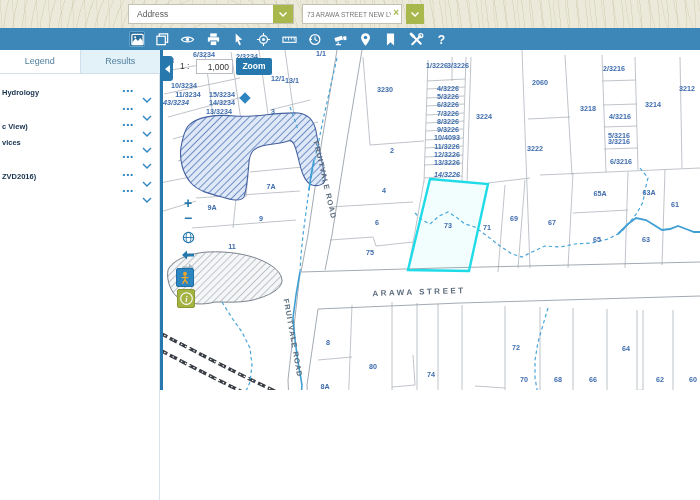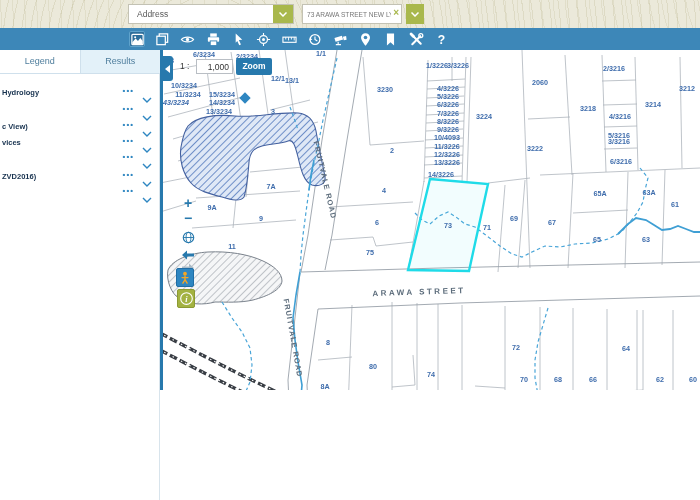--- a/index.html
+++ b/index.html
@@ -354,21 +354,21 @@
         <div class="lbl lbl-p" style="left: 288px; top: 38px; transform: translate(-50%, -50%);">4/3226</div>
         <div class="lbl lbl-p" style="left: 288px; top: 46px; transform: translate(-50%, -50%);">5/3226</div>
         <div class="lbl lbl-p" style="left: 288px; top: 54px; transform: translate(-50%, -50%);">6/3226</div>
         <div class="lbl lbl-p" style="left: 288px; top: 63px; transform: translate(-50%, -50%);">7/3226</div>
         <div class="lbl lbl-p" style="left: 288px; top: 71px; transform: translate(-50%, -50%);">8/3226</div>
         <div class="lbl lbl-p" style="left: 288px; top: 79px; transform: translate(-50%, -50%);">9/3226</div>
         <div class="lbl lbl-p" style="left: 287px; top: 87px; transform: translate(-50%, -50%);">10/4093</div>
         <div class="lbl lbl-p" style="left: 287px; top: 96px; transform: translate(-50%, -50%);">11/3226</div>
         <div class="lbl lbl-p" style="left: 287px; top: 104px; transform: translate(-50%, -50%);">12/3226</div>
         <div class="lbl lbl-p" style="left: 287px; top: 112px; transform: translate(-50%, -50%);">13/3226</div>
-        <div class="lbl lbl-p" style="left: 281px; top: 124px; transform: translate(-50%, -50%);">14/3226</div>
+        <div class="lbl lbl-p" style="left: 287px; top: 124px; transform: translate(-50%, -50%); font-style: italic;">14/3226</div>
         <div class="lbl lbl-p" style="left: 324px; top: 66px; transform: translate(-50%, -50%);">3224</div>
         <div class="lbl lbl-p" style="left: 232px; top: 100px; transform: translate(-50%, -50%);">2</div>
         <div class="lbl lbl-p" style="left: 380px; top: 32px; transform: translate(-50%, -50%);">2060</div>
         <div class="lbl lbl-p" style="left: 375px; top: 98px; transform: translate(-50%, -50%);">3222</div>
         <div class="lbl lbl-p" style="left: 428px; top: 58px; transform: translate(-50%, -50%);">3218</div>
         <div class="lbl lbl-p" style="left: 454px; top: 18px; transform: translate(-50%, -50%);">2/3216</div>
         <div class="lbl lbl-p" style="left: 459px; top: 43px; transform: translate(-50%, -50%); margin-top: 48px;">3/3216</div>
         <div class="lbl lbl-p" style="left: 460px; top: 66px; transform: translate(-50%, -50%);">4/3216</div>
         <div class="lbl lbl-p" style="left: 459px; top: 85px; transform: translate(-50%, -50%);">5/3216</div>
         <div class="lbl lbl-p" style="left: 461px; top: 111px; transform: translate(-50%, -50%);">6/3216</div>

